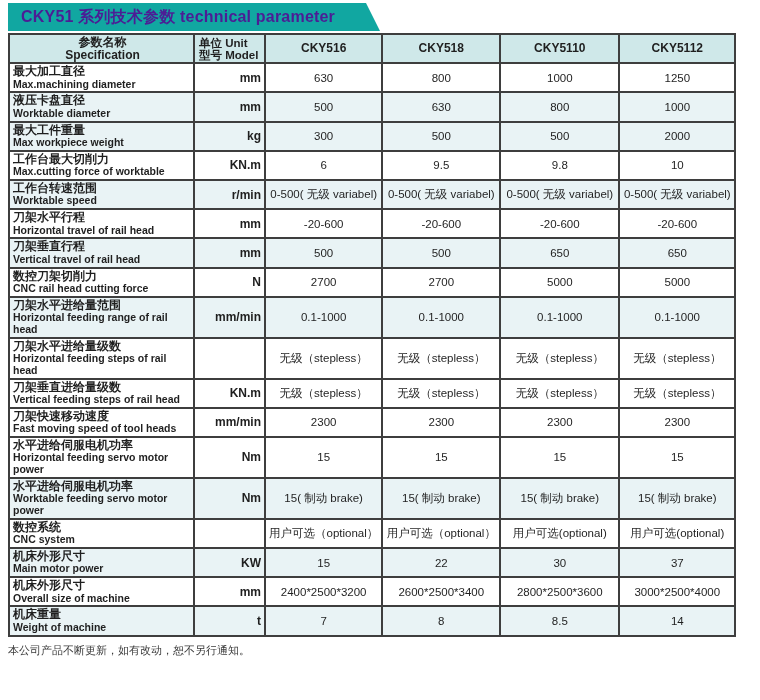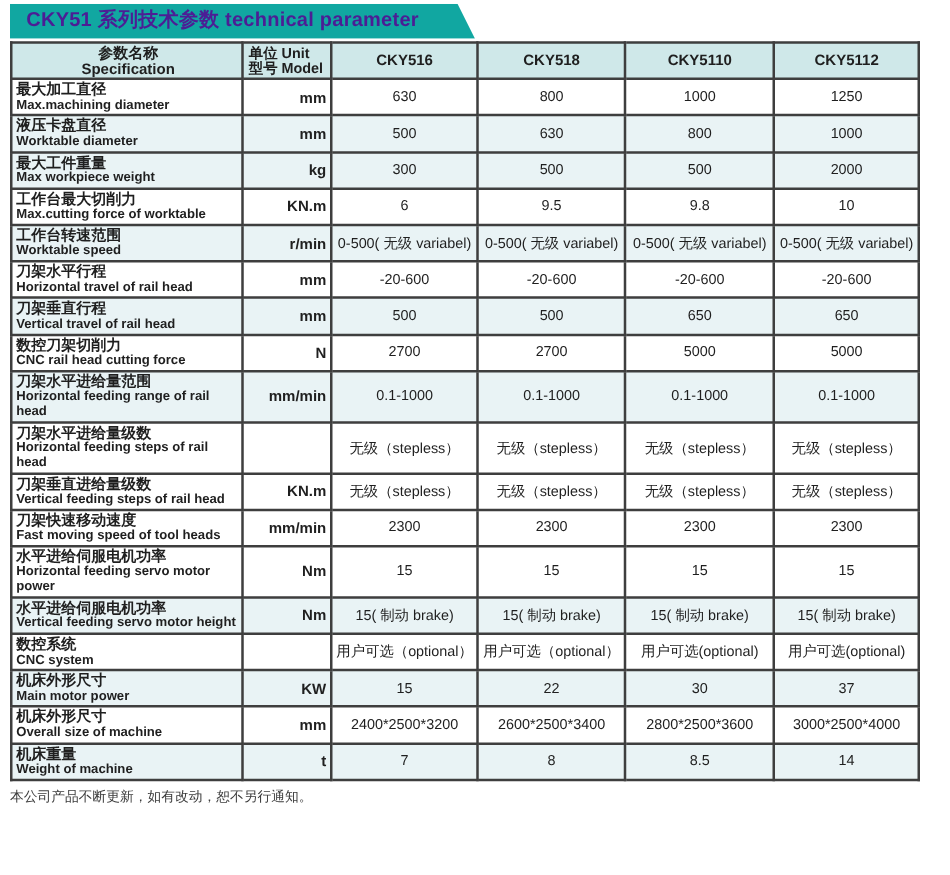--- a/index.html
+++ b/index.html
@@ -231,21 +231,21 @@
           </td>
           <td class="unit">Nm</td>
           <td class="val">15</td>
           <td class="val">15</td>
           <td class="val">15</td>
           <td class="val">15</td>
         </tr>
         <tr class="shaded">
           <td class="spec">
             <div class="zh">水平进给伺服电机功率</div>
-            <div class="en">Vertical feeding servo motor height</div>
+            <div class="en">Worktable feeding servo motor power</div>
           </td>
           <td class="unit">Nm</td>
           <td class="val">15( 制动 brake)</td>
           <td class="val">15( 制动 brake)</td>
           <td class="val">15( 制动 brake)</td>
           <td class="val">15( 制动 brake)</td>
         </tr>
         <tr>
           <td class="spec">
             <div class="zh">数控系统</div>

